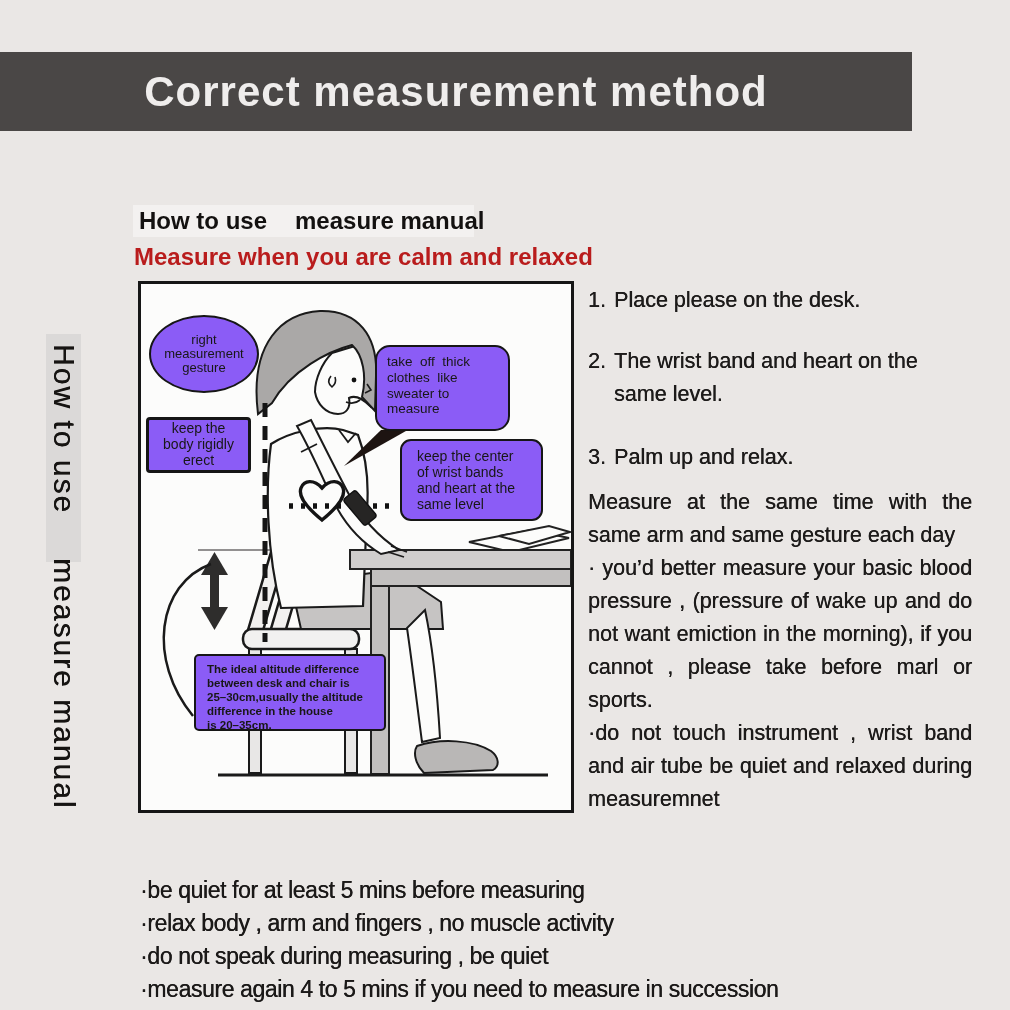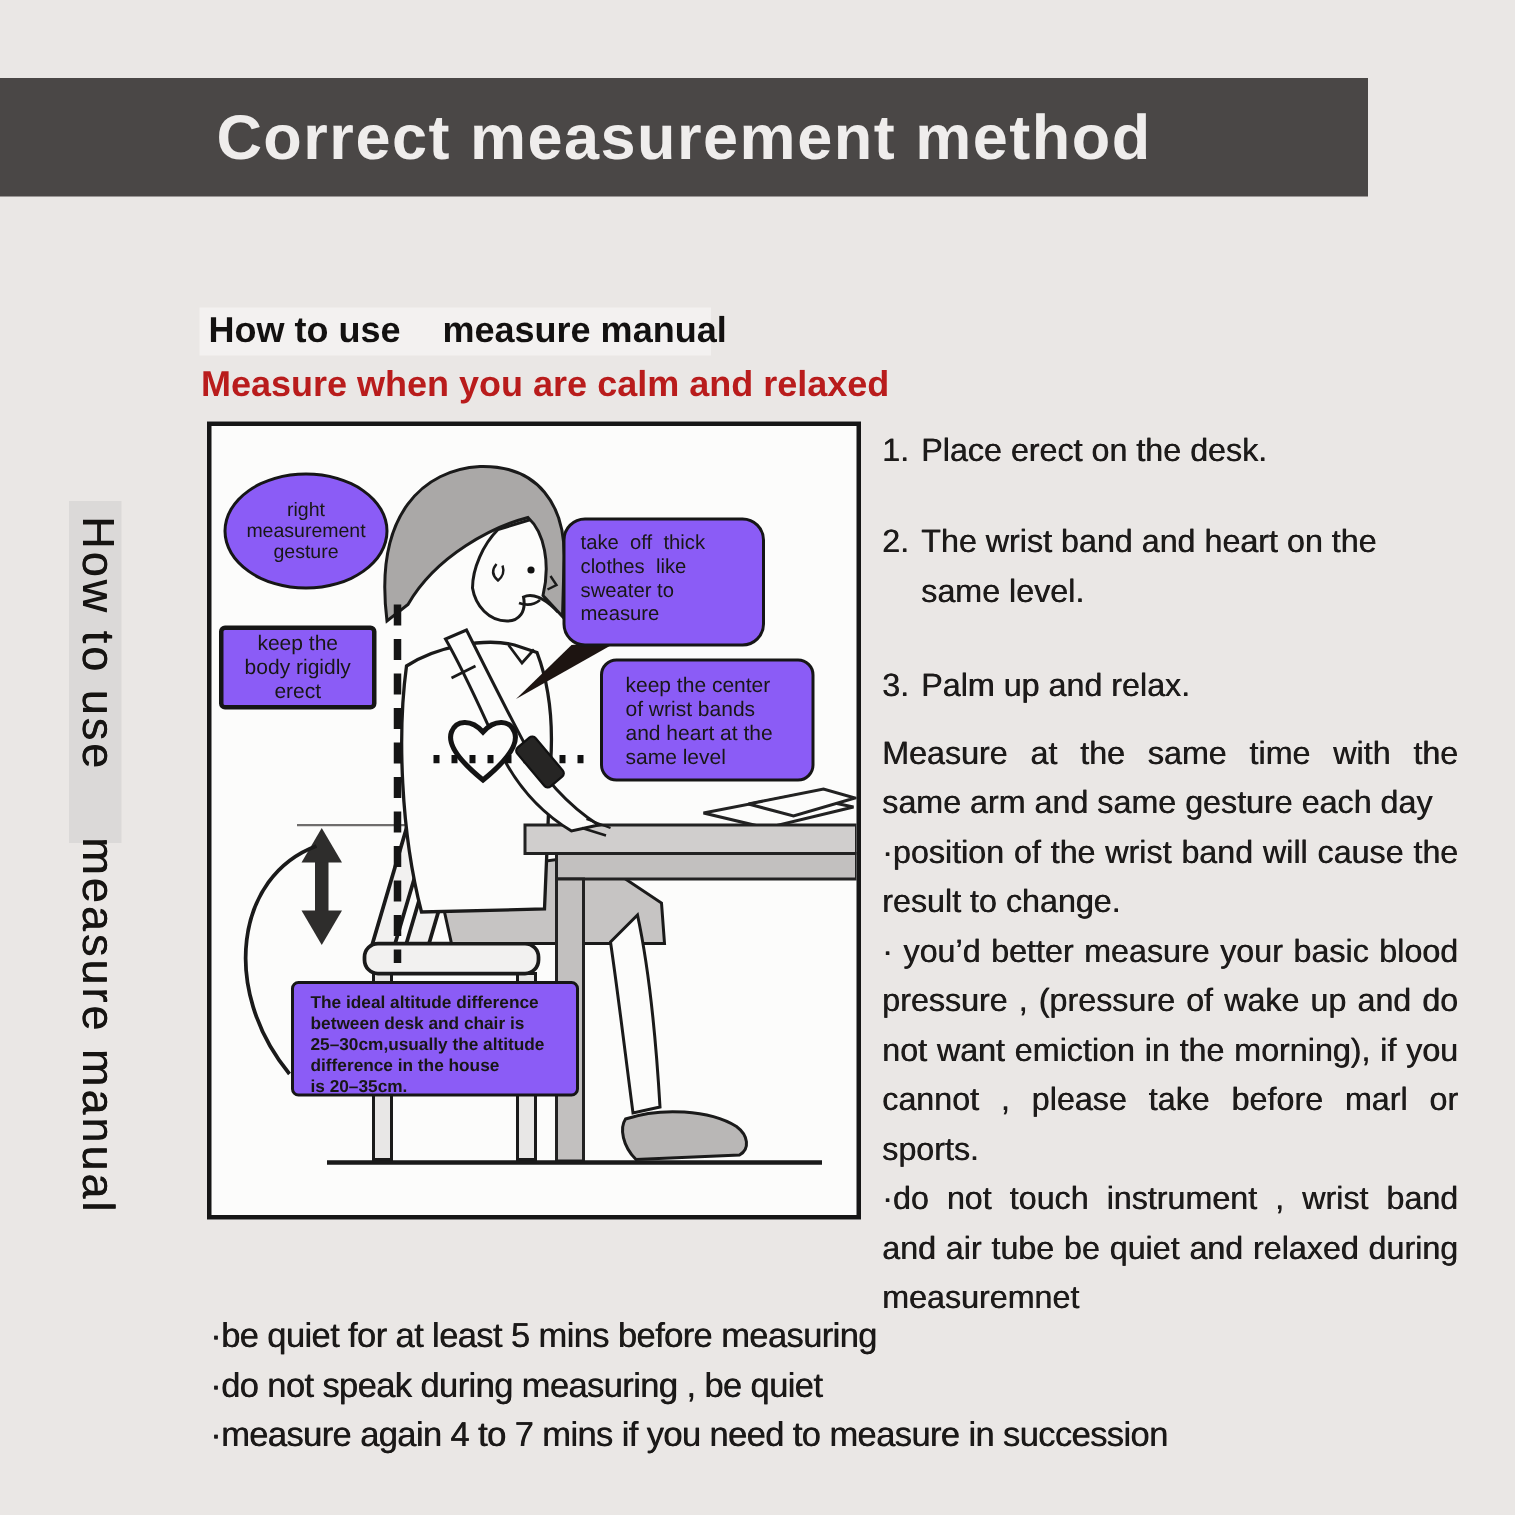--- a/index.html
+++ b/index.html
@@ -197,35 +197,35 @@
     <div class="callout altitude">The ideal altitude difference
 between desk and chair is
 25–30cm,usually the altitude
 difference in the house
 is 20–35cm.</div>
   </div>
 
   <div class="right-col">
     <div class="step s1">
       <span class="num">1.</span>
-      <span class="txt">Place erect on the desk.</span>
+      <span class="txt">Place please on the desk.</span>
     </div>
     <div class="step s2">
       <span class="num">2.</span>
       <span class="txt">The wrist band and heart on the same level.</span>
     </div>
     <div class="step s3">
       <span class="num">3.</span>
       <span class="txt">Palm up and relax.</span>
     </div>
     <div class="note">Measure at the same time with the same arm and same gesture each day</div>
-    <div class="note">·position of the wrist band will cause the result to change.</div>
     <div class="note">· you’d better measure your basic blood pressure , (pressure of wake up and do not want emiction in the morning), if you cannot , please take before marl or sports.</div>
     <div class="note">·do not touch instrument , wrist band and air tube be quiet and relaxed during measuremnet</div>
   </div>
 
   <div class="tips">
     <div>·be quiet for at least 5 mins before measuring</div>
+    <div>·relax body , arm and fingers , no muscle activity</div>
     <div>·do not speak during measuring , be quiet</div>
-    <div>·measure again 4 to 7 mins if you need to measure in succession</div>
+    <div>·measure again 4 to 5 mins if you need to measure in succession</div>
   </div>
 
 </div>
 
 </body></html>

